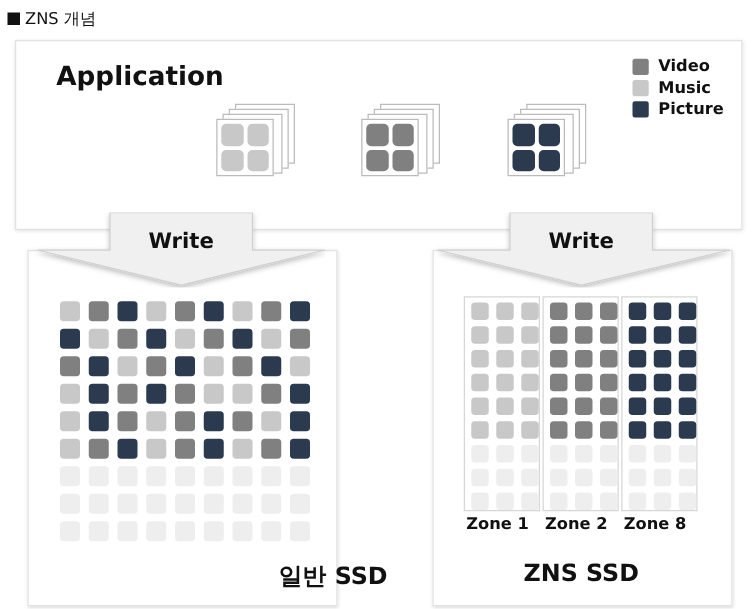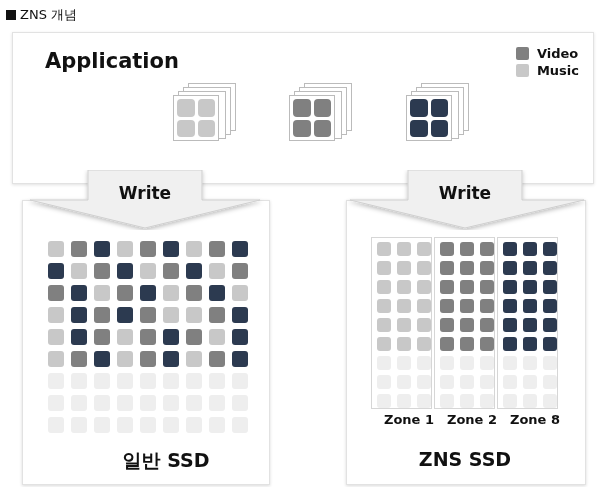--- a/index.html
+++ b/index.html
@@ -15,41 +15,45 @@
   .sheet { position:absolute; width:46px; height:46px; background:#fff; border:1px solid #bbb; }
   .sheet.front { display:grid; grid-template-columns:1fr 1fr; gap:3px; padding:3px; box-sizing:border-box; }
   .tile { border-radius:4px; }
   .ssd-box { position:absolute; top:200px; height:283px; background:#fff; border:1px solid #e2e2e2; box-shadow:0 1px 3px rgba(0,0,0,0.15); }
   .arrow { position:absolute; top:170px; width:250px; height:60px; }
   .arrow-label { position:absolute; top:183px; font-size:17px; font-weight:bold; width:120px; text-align:center; }
   .grid { position:absolute; display:grid; grid-template-columns:repeat(9, 16px); grid-auto-rows:16px; column-gap:7px; row-gap:6px; }
   .cell { border-radius:3px; }
   .zone { position:absolute; top:237px; width:61px; height:172px; border:1px solid #d6d6d6; box-sizing:border-box; }
   .zone-grid { position:absolute; left:5px; top:4px; display:grid; grid-template-columns:repeat(3,14px); grid-auto-rows:14px; column-gap:6px; row-gap:5px; }
-  .zone-label { position:absolute; top:412px; font-size:13px; font-weight:bold; width:61px; text-align:right; }
+  .zone-label { position:absolute; top:412px; font-size:13px; font-weight:bold; width:61px; text-align:left; }
   .ssd-label { position:absolute; font-size:19px; font-weight:bold; top:448px; text-align:center; }
 </style>
 </head>
 <body>
 
 <div class="title">
   <span class="sq"></span>
   <span>ZNS 개념</span>
 </div>
 
 <div class="app-box">
   <div class="app-label">Application</div>
   <div class="legend">
     <div class="legend-item">
       <span class="legend-swatch" style="background:#808080"></span>
       <span>Video</span>
     </div>
     <div class="legend-item">
       <span class="legend-swatch" style="background:#c8c8c8"></span>
       <span>Music</span>
+    </div>
+    <div class="legend-item">
+      <span class="legend-swatch" style="background:#2c3a50"></span>
+      <span>Picture</span>
     </div>
   </div>
   <div class="stack" id="stack-music" style="left:160px; top:62px;">
       <div class="sheet" style="left: 15px; top: -12px;"></div>
       <div class="sheet" style="left: 10px; top: -8px;"></div>
       <div class="sheet" style="left: 5px; top: -4px;"></div>
       <div class="sheet front" style="left: 0px; top: 0px;">
         <div class="tile" style="background: rgb(200, 200, 200);"></div>
         <div class="tile" style="background: rgb(200, 200, 200);"></div>
         <div class="tile" style="background: rgb(200, 200, 200);"></div>
@@ -278,14 +282,14 @@
       <div class="cell" style="background: rgb(238, 238, 238);"></div>
       <div class="cell" style="background: rgb(238, 238, 238);"></div>
       <div class="cell" style="background: rgb(238, 238, 238);"></div>
     </div>
   </div>
 
 <div class="zone-label" style="left:373px;">Zone 1</div>
 <div class="zone-label" style="left:436px;">Zone 2</div>
 <div class="zone-label" style="left:499px;">Zone 8</div>
 
-<div class="ssd-label" style="left:22px; width:288px;">일반 SSD</div>
+<div class="ssd-label" style="left:22px; width:288px;text-align:right;">일반 SSD</div>
 <div class="ssd-label" style="left:346px; width:238px;">ZNS SSD</div>
 
 </body></html>

